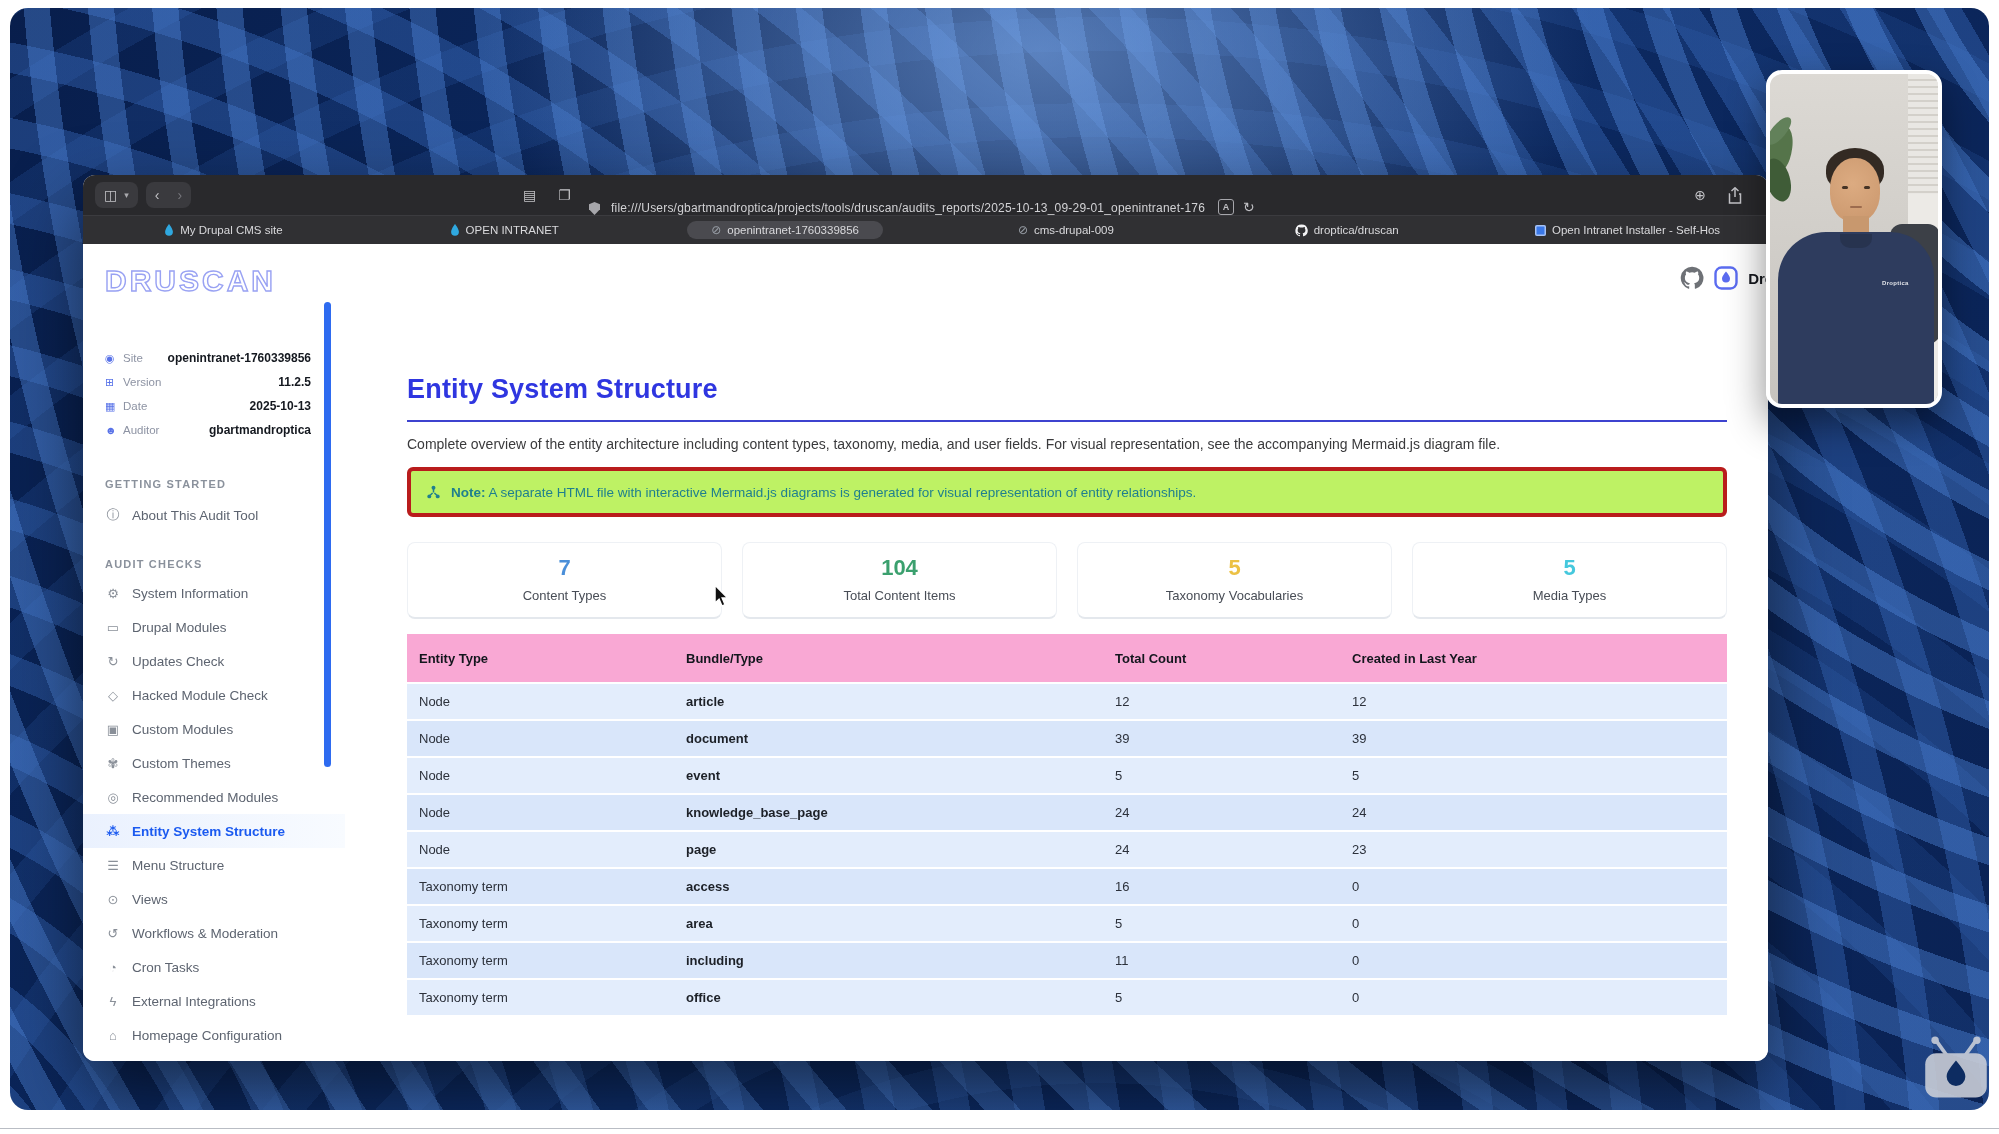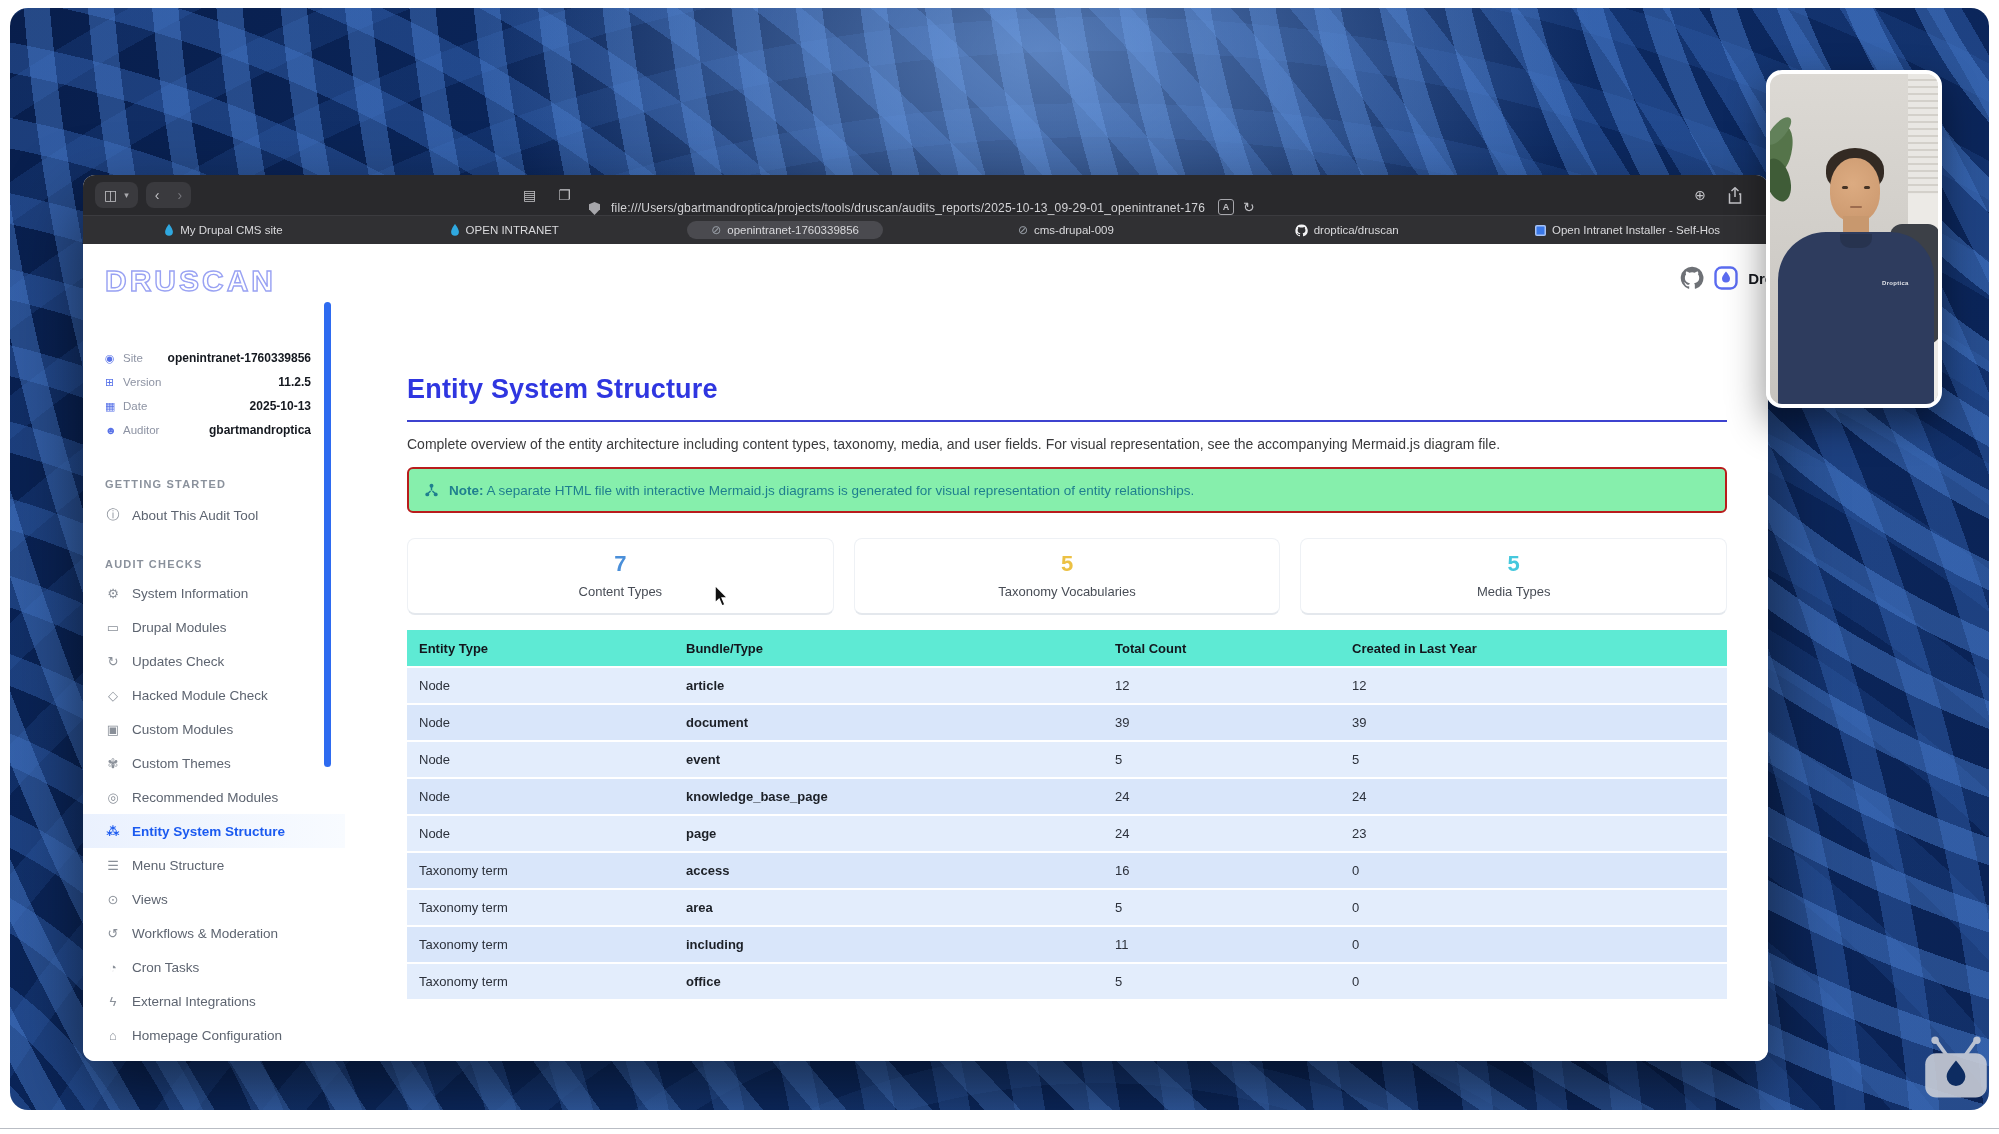--- a/index.html
+++ b/index.html
@@ -64,29 +64,29 @@
 
   
   .main{flex:1;position:relative;box-sizing:border-box;padding:0 41px 0 62px;overflow:hidden}
   .page-head{position:absolute;top:22px;right:-6px;display:flex;align-items:center;gap:10px}
   .gh{width:24px;height:24px}
   .brandmark{width:24px;height:24px}
   .brand-txt{font-size:15px;font-weight:bold;color:#15181e}
   h1.title{margin:130px 0 0;font-size:27px;font-weight:600;color:#2f36e0;letter-spacing:.2px}
   .rule{height:2px;background:#3d43cf;margin-top:15px}
   p.desc{margin:14px 0 0;font-size:14px;color:#3a3a3c}
-  .note{margin-top:15px;height:42px;border:2px solid #b91c1c;background:#86efac;border-radius:6px;display:flex;align-items:center;padding:0 15px;gap:10px;font-size:13.5px;color:#1f7f8e}
+  .note{margin-top:15px;height:42px;border:4px solid #b91c1c;background:#bef264;border-radius:6px;display:flex;align-items:center;padding:0 15px;gap:10px;font-size:13.5px;color:#1f7f8e}
   .note b{color:#14ununsed}
   .stats{display:flex;gap:20px;margin-top:25px}
   .card{flex:1;background:#fff;border:1px solid #eef1f5;border-bottom:2px solid #e4e8ed;border-radius:8px;height:74px;display:flex;flex-direction:column;align-items:center;justify-content:center;gap:9px}
   .card .num{font-size:22px;font-weight:600;line-height:1}
   .card .cap{font-size:13px;color:#484d56}
   h2.sub{margin:30px 0 0;font-size:23px;font-weight:600;color:#17181c}
   table.stats-table{width:100%;margin-top:13px;border-collapse:separate;border-spacing:0 2px;table-layout:fixed}
-  .stats-table th{background:#5eead4;height:36px;font-size:13px;text-align:left;padding:0 0 0 12px;color:#13161d}
+  .stats-table th{background:#f9a8d4;height:48px;font-size:13px;text-align:left;padding:0 0 0 12px;color:#13161d}
   .stats-table td{height:35px;font-size:13px;padding:0 0 0 12px;color:#2c313b}
   .stats-table td.bold{font-weight:bold;color:#1c2027}
   .stats-table tbody tr:nth-child(odd) td{background:#e3edfc}
   .stats-table tbody tr:nth-child(even) td{background:#d9e6fa}
   col.c1{width:267px}col.c2{width:429px}col.c3{width:237px}
 
   
   .cursor{position:absolute;left:712px;top:584px;z-index:50}
 
   
@@ -315,20 +315,24 @@
           </svg>
           <span><b>Note:</b> <span>A separate HTML file with interactive Mermaid.js diagrams is generated for visual representation of entity relationships.</span></span>
         </div>
 
         <div class="stats">
           <div class="card">
             <div class="num" style="color: rgb(74, 143, 217);">7</div>
             <div class="cap">Content Types</div>
           </div>
           <div class="card">
+            <div class="num" style="color: rgb(59, 160, 110);">104</div>
+            <div class="cap">Total Content Items</div>
+          </div>
+          <div class="card">
             <div class="num" style="color: rgb(236, 193, 68);">5</div>
             <div class="cap">Taxonomy Vocabularies</div>
           </div>
           <div class="card">
             <div class="num" style="color: rgb(69, 200, 221);">5</div>
             <div class="cap">Media Types</div>
           </div>
         </div>
 
 

